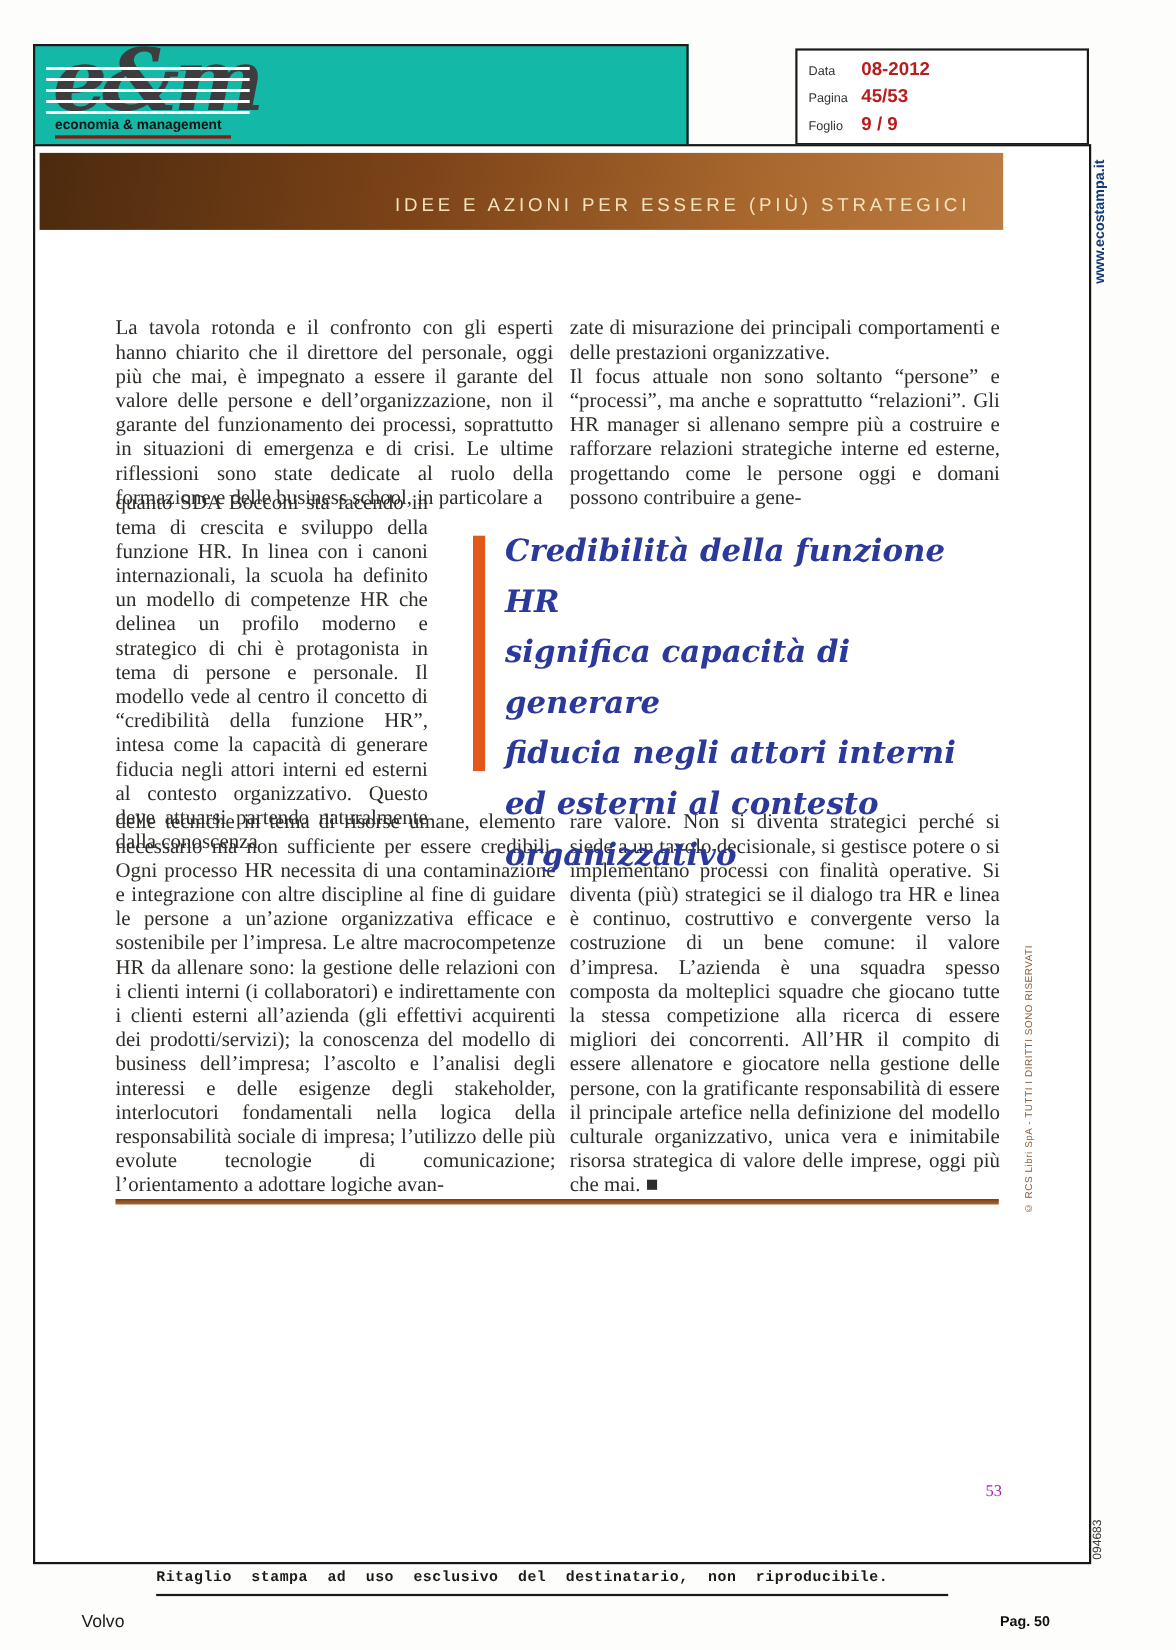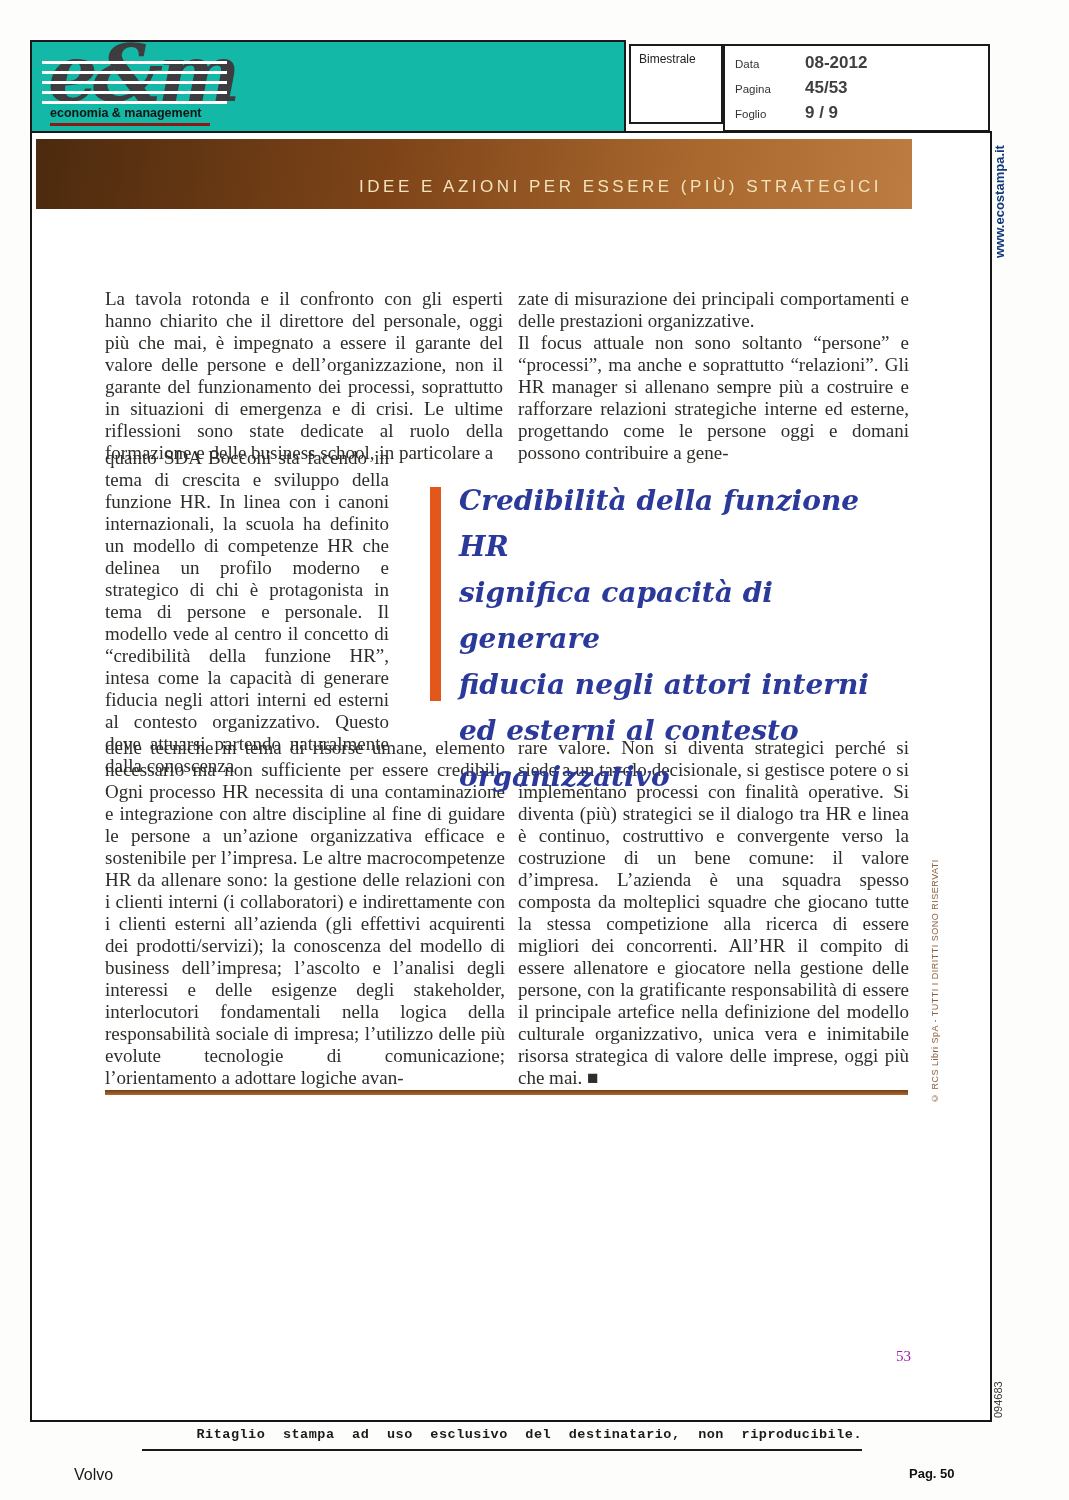--- a/index.html
+++ b/index.html
@@ -37,22 +37,22 @@
     position:absolute; left:8px; top:6px;
     font:12px "Liberation Sans", sans-serif; color:#222;
   }
   .meta-box {
     position:absolute; left:723px; top:44px; width:263px; height:76px;
     border:2px solid #1b1b1b; background:#fff;
     display:flex; flex-direction:column; justify-content:space-around;
     padding:4px 0;
   }
   .meta-row { display:flex; align-items:baseline; padding-left:10px; }
-  .meta-label { width:70px; font:11.5px "Liberation Sans", sans-serif; color:#333; }
-  .meta-value { font:bold 17px "Liberation Sans", sans-serif; color:#404040; }
+  .meta-label { width:48px; font:11.5px "Liberation Sans", sans-serif; color:#333; }
+  .meta-value { font:bold 17px "Liberation Sans", sans-serif; color:#b91c1c; }
 
   
   .frame {
     position:absolute; left:30px; top:131px; width:958px; height:1287px;
     border:2px solid #161616; background:#ffffff;
   }
 
   .banner {
     position:absolute; left:36px; top:139px; width:876px; height:70px;
     background:linear-gradient(100deg, #4c2a0e 0%, #7e4418 40%, #a9682e 75%, #bd7c42 100%);
@@ -123,21 +123,21 @@
     font:9px "Liberation Sans", sans-serif; color:#8a6040; letter-spacing:0.5px;
   }
   .code-vert {
     left:992px; top:1368px; height:50px;
     font:11px "Liberation Sans", sans-serif; color:#3a3a3a;
   }
 
   
   .ritaglio {
     position:absolute; left:142px; top:1427px; width:720px;
-    text-align:right; font:bold 13.5px "Liberation Mono", monospace;
+    text-align:left; font:bold 13.5px "Liberation Mono", monospace;
     word-spacing:9px; letter-spacing:0.5px; color:#1b1b1b;
     border-bottom:2px solid #1a1a1a; padding-bottom:7px;
   }
   .source-name {
     position:absolute; left:74px; top:1466px;
     font:16px "Liberation Sans", sans-serif; color:#1a1a1a;
   }
   .page-ref {
     position:absolute; left:893px; top:1466px;
     font:bold 13px "Liberation Sans", sans-serif; color:#101010;padding-left:16px;
@@ -147,23 +147,20 @@
 <body>
 
 <div class="page">
 
   <div class="logo-box">
     <div class="logo-text">e&amp;m</div>
     <div class="logo-stripes"></div>
     <div class="logo-subtitle">economia &amp; management</div>
   </div>
 
-  <div class="freq-box">
-    <div class="freq-label">Bimestrale</div>
-  </div>
 
   <div class="meta-box">
     <div class="meta-row">
       <span class="meta-label">Data</span>
       <span class="meta-value">08-2012</span>
     </div>
     <div class="meta-row">
       <span class="meta-label">Pagina</span>
       <span class="meta-value">45/53</span>
     </div>

